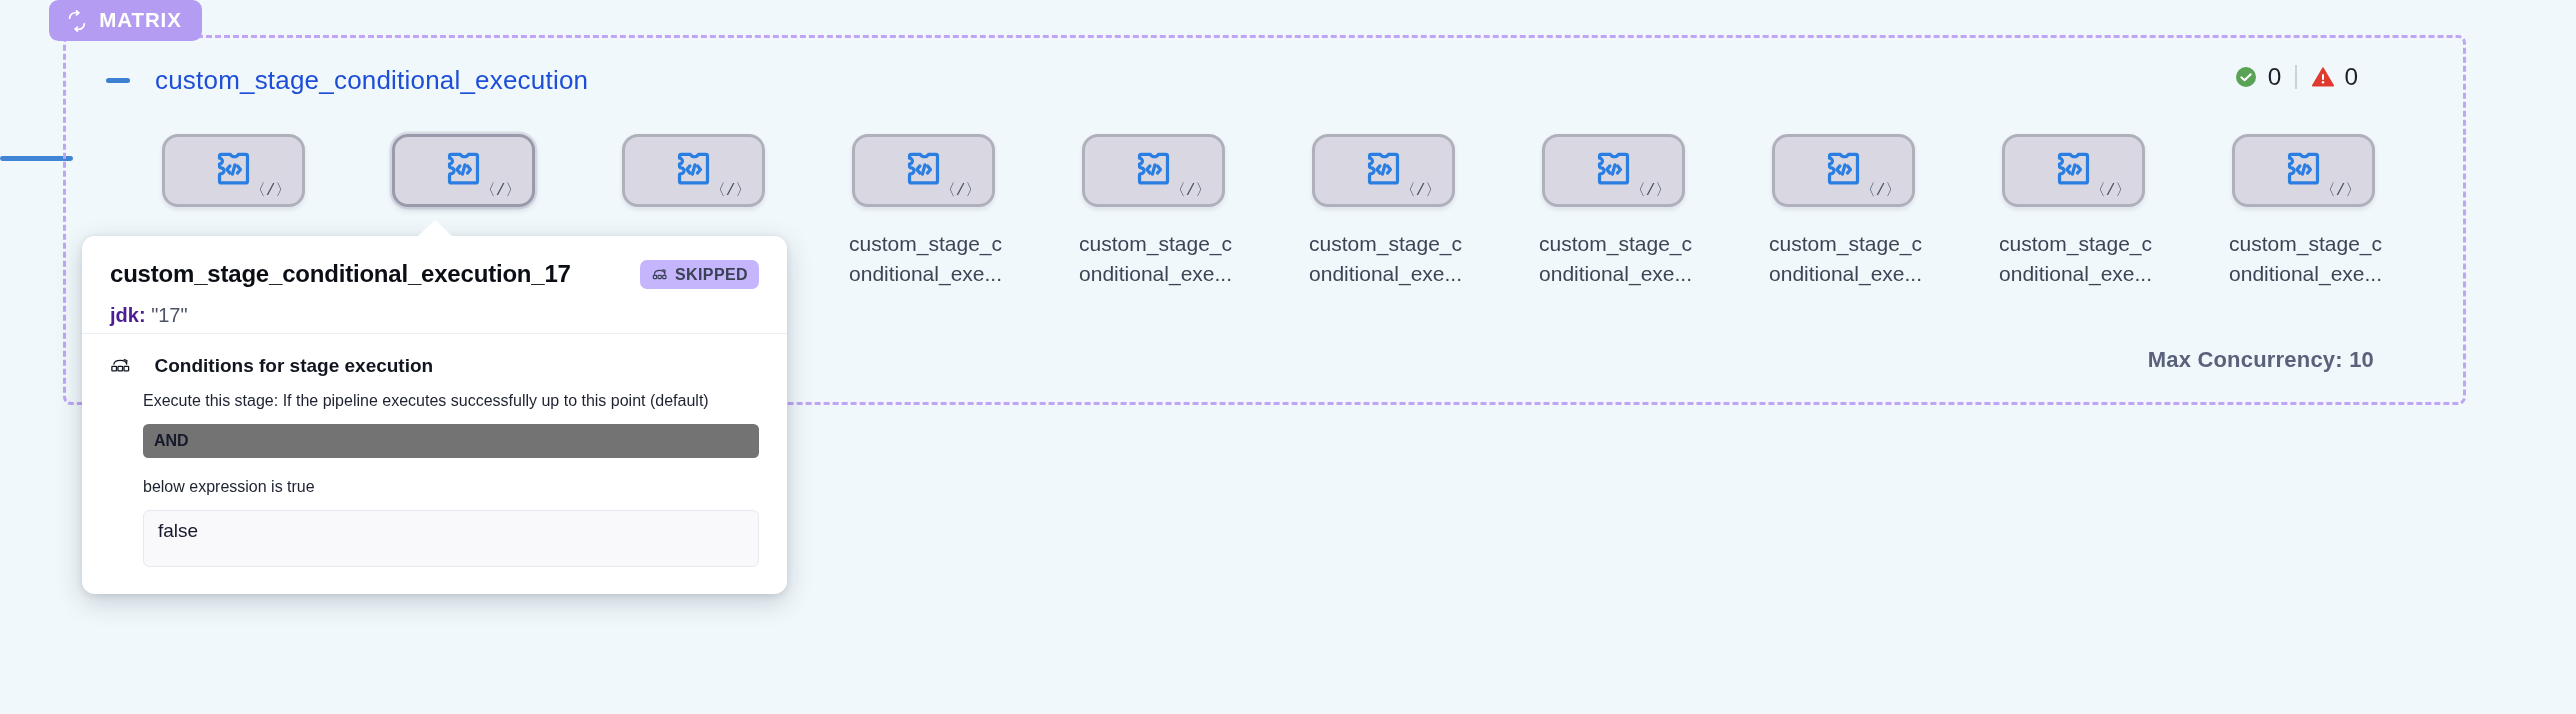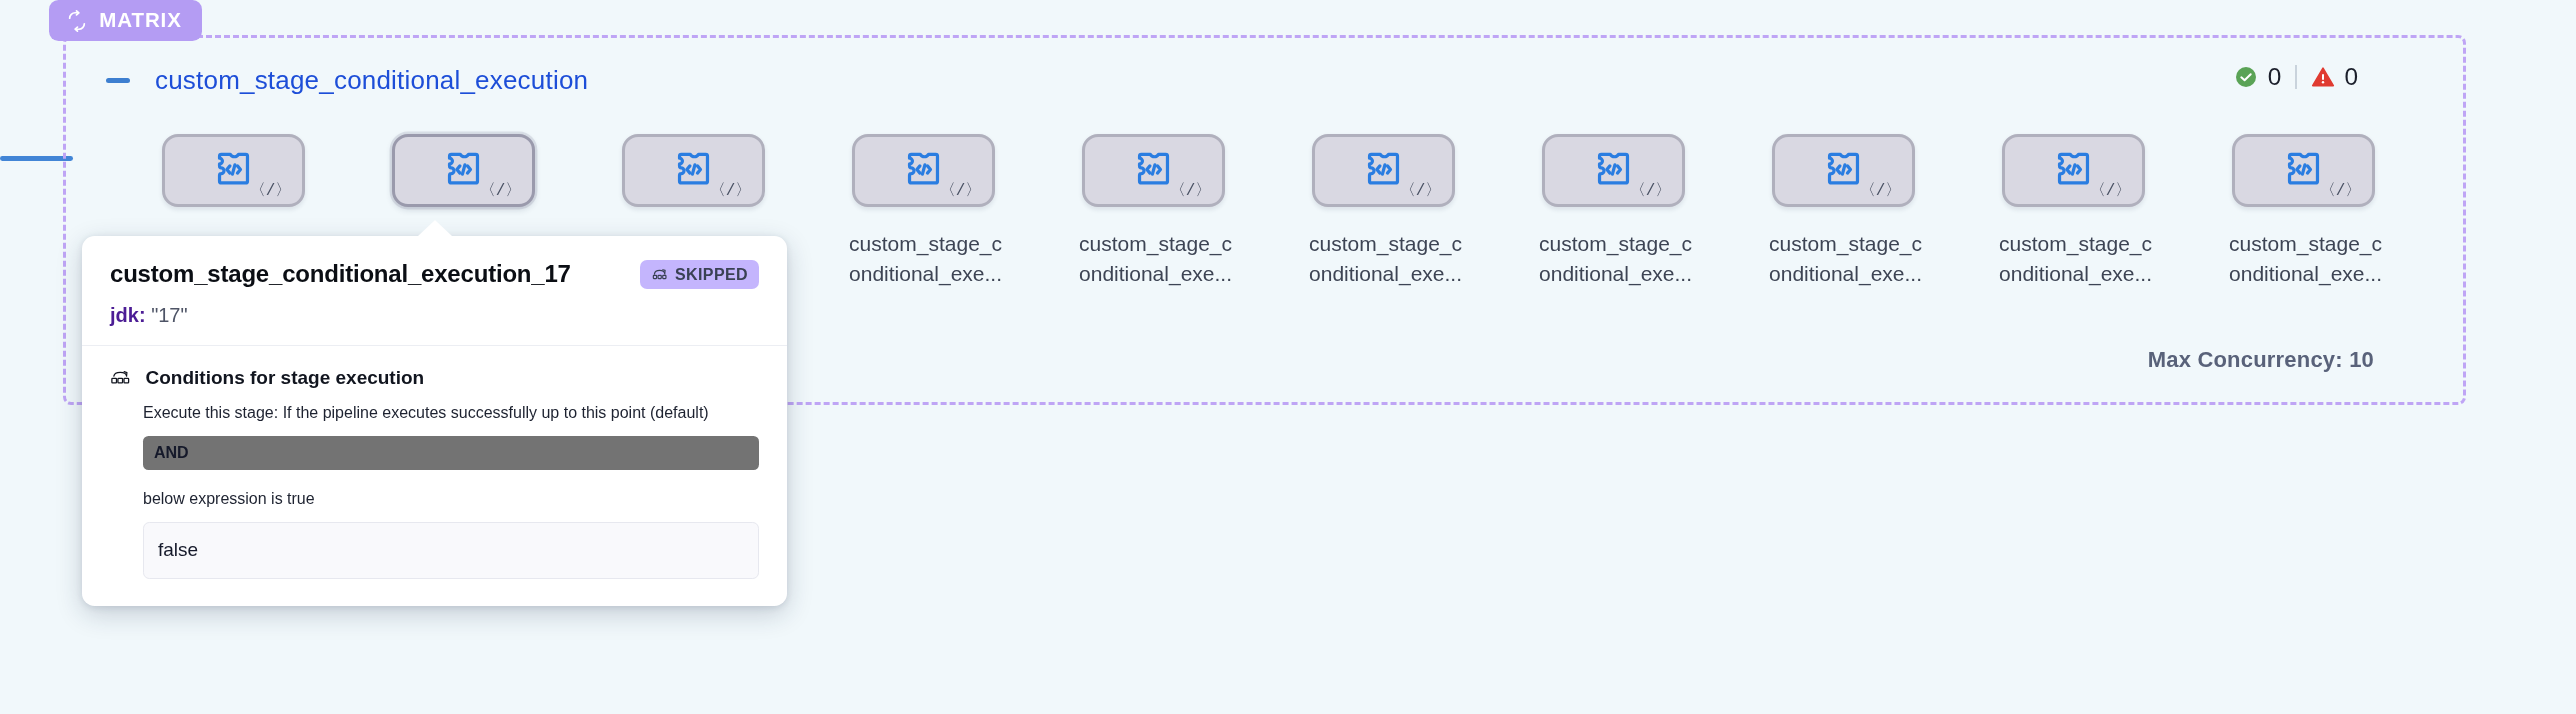--- a/index.html
+++ b/index.html
@@ -213,21 +213,21 @@
   .popover-arrow {
     position: absolute;
     top: -16px;
     left: 336px;
     width: 0; height: 0;
     border-left: 17.3px solid transparent;
     border-right: 17.3px solid transparent;
     border-bottom: 16.6px solid #ffffff;
   }
   .pop-head {
-    padding: 24px 28px 18px 28px;
+    padding: 24px 28px 6px 28px;
     border-bottom: 1.6px solid #eceef3;
   }
   .pop-head-top {
     display: flex;
     align-items: flex-start;
     justify-content: space-between;
     gap: 16px;
   }
   .pop-title {
     font-size: 24px;
@@ -256,21 +256,21 @@
     font-size: 20px;
     color: #4e5466;
     line-height: 1.2;
   }
   .pop-sub b { color: #4c1d95; font-weight: 700; }
 
   .pop-body { padding: 20.5px 28px 27px 28px; }
   .cond-head {
     display: flex;
     align-items: center;
-    gap: 15px;
+    gap: 24px;
   }
   .cond-title {
     font-size: 19px;
     font-weight: 700;
     color: #11151f;
   }
   .cond-desc {
     margin-top: 14px;
     margin-left: 33px;
     font-size: 16px;
@@ -294,21 +294,21 @@
     font-size: 16px;
     color: #1d2230;
   }
   .expr-box {
     margin-top: 14px;
     margin-left: 33px;
     width: calc(100% - 33px);
     background: #f9f9fc;
     border: 1.6px solid #e7e8ef;
     border-radius: 6.3px;
-    padding: 16px 14px;
+    padding: 9px 14px;
     font-size: 19px;
     color: #15192a;
     min-height: 57px;
   }
 </style>
 </head>
 <body>
 
 <div id="root">
 

